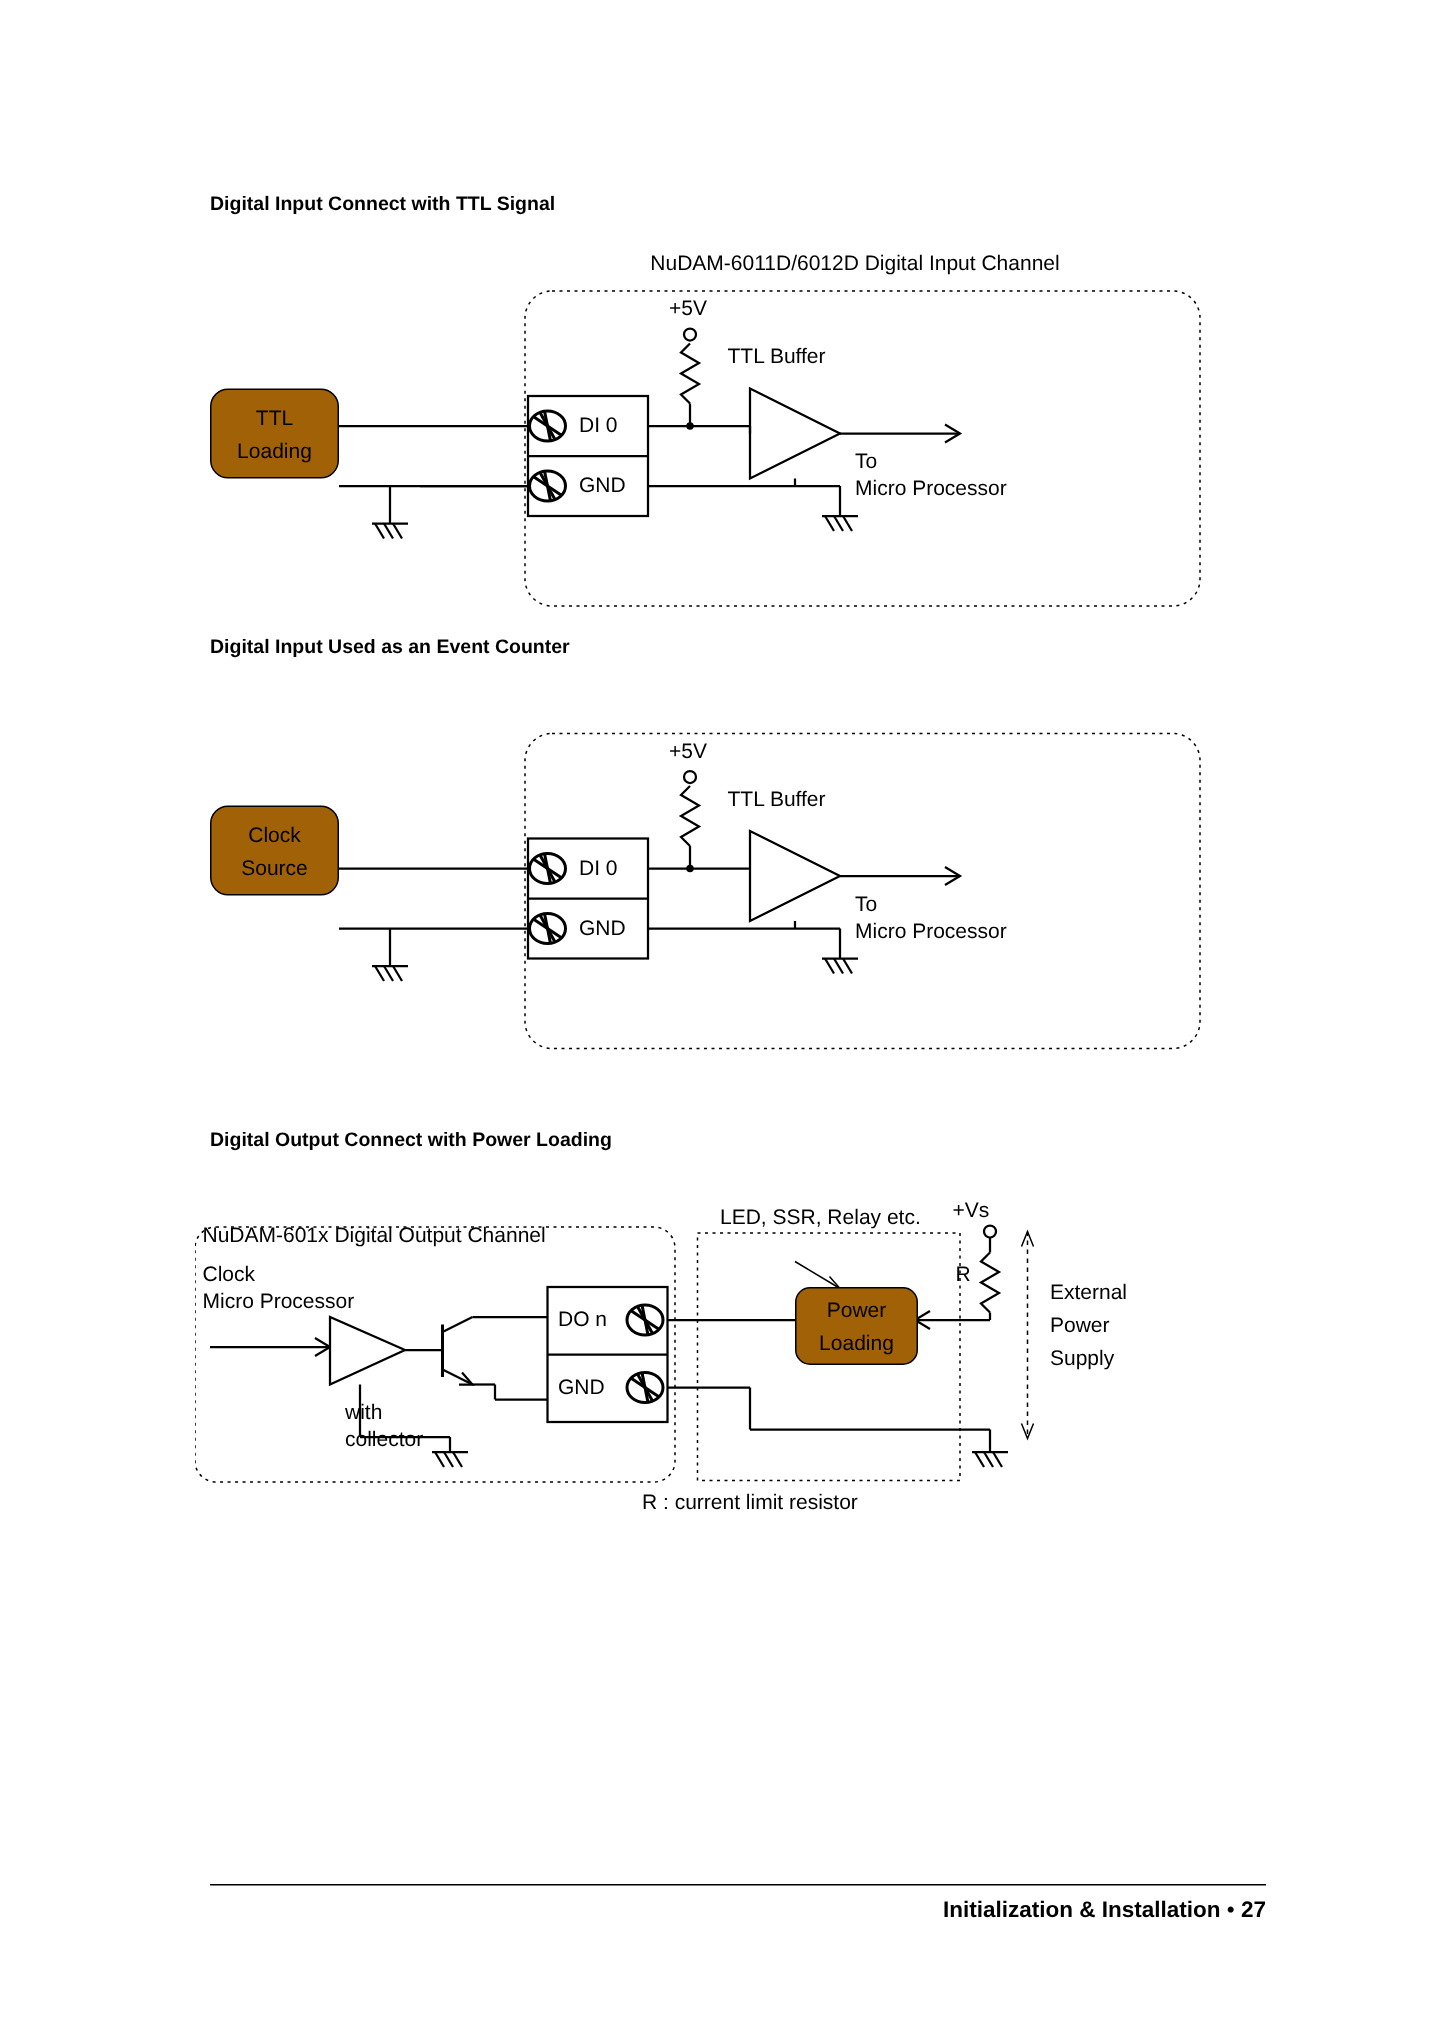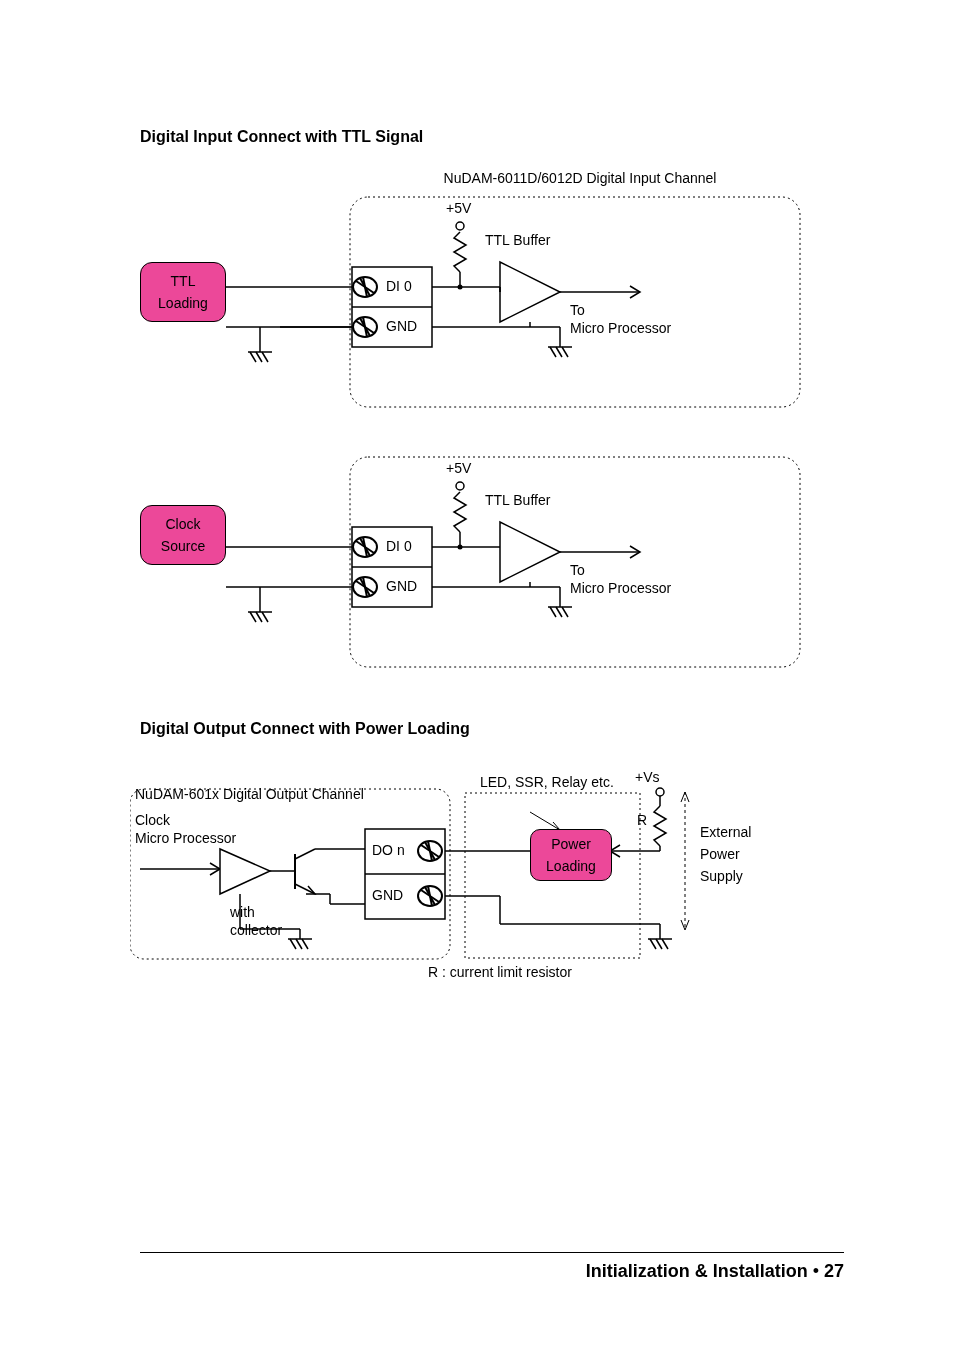--- a/index.html
+++ b/index.html
@@ -9,48 +9,48 @@
     font-family: Arial, Helvetica, sans-serif;
     color: #000;
     width: 954px;
     height: 1352px;
     position: relative;
   }
   .page {
     padding: 120px 110px 60px 140px;
   }
   .heading {
-    font-size: 16px;
+    font-size: 13px;
     font-weight: bold;
     margin: 8px 0 16px 0;
   }
   .figwrap { position: relative; width: 690px; height: 260px; }
   .figwrap.small { height: 230px; }
   .abs { position: absolute; }
   .roundbox {
     border: 1.5px solid #000;
     border-radius: 12px;
-    background: #ec4899;
+    background: #a16207;
     text-align: center;
     font-size: 14px;
     display: flex;
     flex-direction: column;
     justify-content: center;
     gap: 6px;
   }
   .caption2 { font-size: 14px; text-align: center; }
   .lbl { font-size: 14px; }
   .footer {
     position: absolute;
     left: 140px;
     right: 110px;
     bottom: 70px;
   }
   .footer hr { border: none; border-top: 1.5px solid #000; margin-bottom: 8px;}
-  .footer .ft { text-align: right; font-size: 18px; }
+  .footer .ft { text-align: right; font-size: 15px; }
   .footer .ft b { font-weight: bold; }
 </style>
 </head>
 <body>
 
 <div class="page">
 
   <div class="heading">Digital Input Connect with TTL Signal</div>
 
   <div class="figwrap">
@@ -106,33 +106,34 @@
 
       <line x1="292" y1="165" x2="420" y2="165" stroke="#000" stroke-width="1.5"></line>
       <line x1="420" y1="165" x2="420" y2="185" stroke="#000" stroke-width="1.5"></line>
       <line x1="408" y1="185" x2="432" y2="185" stroke="#000" stroke-width="1.5"></line>
       <line x1="410" y1="185" x2="416" y2="195" stroke="#000" stroke-width="1.5"></line>
       <line x1="416" y1="185" x2="422" y2="195" stroke="#000" stroke-width="1.5"></line>
       <line x1="422" y1="185" x2="428" y2="195" stroke="#000" stroke-width="1.5"></line>
 
       <line x1="390" y1="160" x2="390" y2="165" stroke="#000" stroke-width="1.5"></line>
     </svg>
-    <div class="abs caption2" style="left:230px;top:8px;width:420px">NuDAM-6011D/6012D Digital Input Channel</div>
+    <div class="abs caption2" style="left:220px;top:8px;width:420px">NuDAM-6011D/6012D Digital Input Channel</div>
     <div class="roundbox abs" style="left:0;top:100px;width:84px;height:58px">
       <span>TTL</span>
       <span>Loading</span>
     </div>
     <span class="abs lbl" style="left:246px;top:116px">DI 0</span>
     <span class="abs lbl" style="left:246px;top:156px">GND</span>
     <span class="abs lbl" style="left:306px;top:38px">+5V</span>
     <span class="abs lbl" style="left:345px;top:70px">TTL Buffer</span>
     <span class="abs lbl" style="left:430px;top:140px">To</span>
     <span class="abs lbl" style="left:430px;top:158px">Micro Processor</span>
   </div>
 
+  <div class="heading" style="margin-top:4px">Digital Input Used as an Event Counter</div>
 
   <div class="figwrap">
     <svg width="690" height="260" style="position:absolute;left:0;top:0">
       <rect x="210" y="35" width="450" height="210" rx="18" ry="18" fill="none" stroke="#000" stroke-width="1" stroke-dasharray="2,3"></rect>
       <rect x="212" y="105" width="80" height="80" fill="#fff" stroke="#000" stroke-width="1.5"></rect>
       <line x1="212" y1="145" x2="292" y2="145" stroke="#000" stroke-width="1.5"></line>
       <g transform="translate(225,125)">
         <ellipse cx="0" cy="0" rx="12" ry="10" fill="#fff" stroke="#000" stroke-width="2"></ellipse>
         <line x1="-9" y1="-6" x2="9" y2="6" stroke="#000" stroke-width="2"></line>
         <line x1="-5" y1="-9" x2="5" y2="9" stroke="#000" stroke-width="2"></line>

